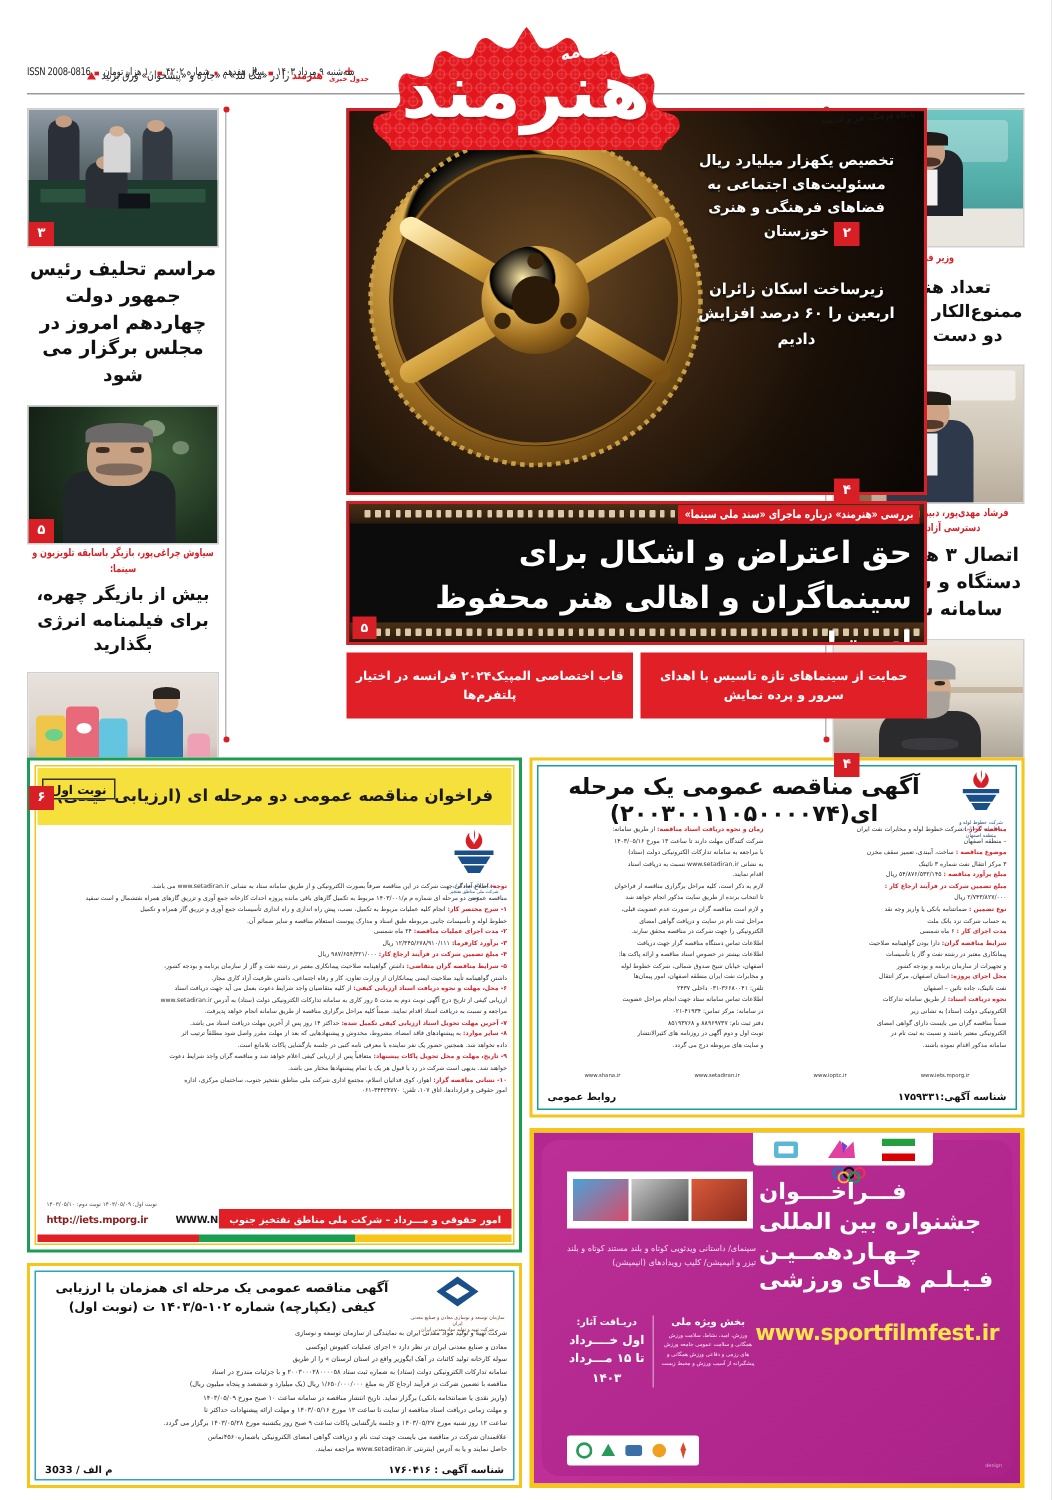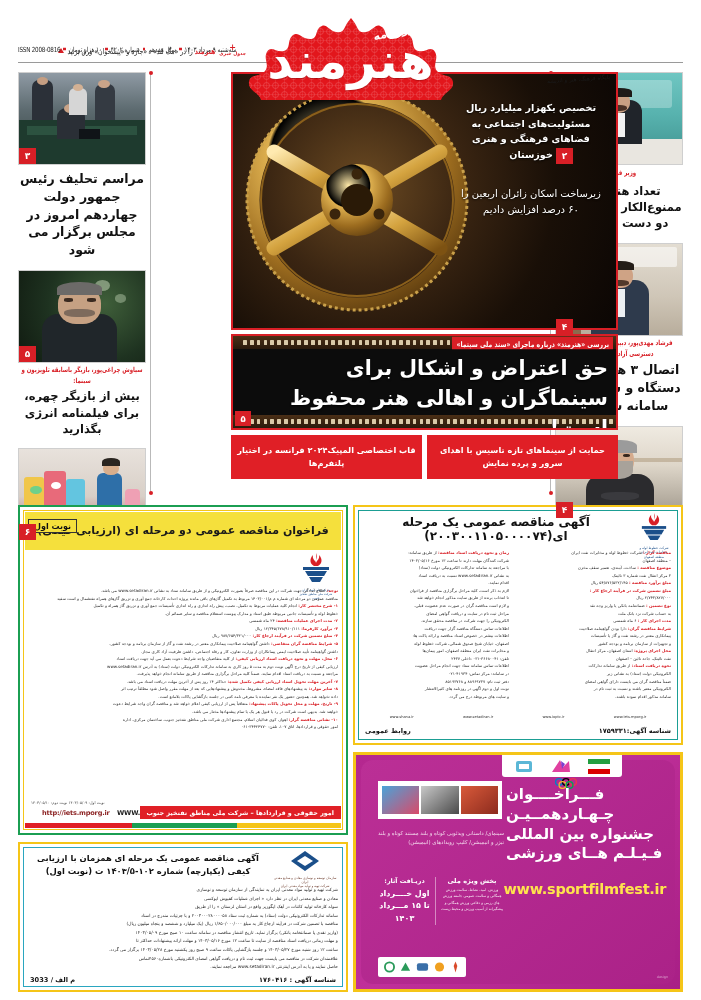--- a/index.html
+++ b/index.html
@@ -131,21 +131,21 @@
   .reel-wrap { position: absolute; left: 6px; top: 14px; width: 236px; height: 236px; }
   .hero-overlay {
     position: absolute; right: 10px; top: 26px; width: 150px;
     text-align: center; color: #fff; z-index: 6;
   }
   .hero-ov-1 {
     font-size: 9.6px; font-weight: 700; line-height: 1.62;
     text-shadow: 0 1px 2px rgba(0,0,0,.85);
   }
   .hero-ov-2 {
-    margin-top: 24px; font-size: 10px; font-weight: 400; line-height: 1.62;
+    margin-top: 24px; font-size: 10px; font-weight: 700; line-height: 1.62;
     text-shadow: 0 1px 2px rgba(0,0,0,.85);
   }
   .hero-brand {
     position: absolute; right: 6px; top: 2px; z-index: 7;
     font-size: 5.6px; color: #1b1b1b; transform: rotate(-4deg);
   }
 
   
   .lead-block {
     position: relative; margin-top: 4px; width: 387px; height: 96px;
@@ -231,29 +231,29 @@
   }
   .nisoc-red-tag {
     position: absolute; right: 0; top: 0; background: #e01f26; color: #fff;
     font-size: 6.4px; font-weight: 700; padding: 2.5px 7px; white-space: nowrap;
   }
   .nisoc-url {
     position: absolute; font-size: 6.6px; font-weight: 700; color: #1a1a1a;
     top: 3px; letter-spacing: -0.2px;
   }
   .nisoc-url.u1 { left: 92px; }
-  .nisoc-url.u2 { left: 17px; color: #8a1f1f; text-align: right; }
+  .nisoc-url.u2 { left: 6px; color: #8a1f1f; text-align: right; }
   .nisoc-meta {
     position: absolute; left: 6px; top: -6px; font-size: 3.8px; color: #444;
     direction: rtl; white-space: nowrap;
   }
 
   .esf-head {
     position: absolute; top: 8px; right: 52px; left: 8px;
-    font-size: 12px; font-weight: 700; color: #111; text-align: center;
+    font-size: 15px; font-weight: 700; color: #111; text-align: center;
     direction: rtl;
   }
   .esf-logo { position: absolute; top: 6px; right: 8px; width: 38px; text-align: center; }
   .esf-logo-cap { font-size: 3.3px; color: #1b4f8a; line-height: 1.3; margin-top: 1px; }
 
   .ad-seal {
     position: absolute; bottom: 8px; font-size: 6.6px; font-weight: 700;
     color: #111; direction: rtl;
   }
   .ad-seal.right { right: 10px; }
@@ -736,21 +736,21 @@
         <span class="ad-line"><span class="hl">۹- تاریخ، مهلت و محل تحویل پاکات پیشنهاد:</span> متعاقباً پس از ارزیابی کیفی اعلام خواهد شد و مناقصه گران واجد شرایط دعوت</span>
         <span class="ad-line">خواهند شد. بدیهی است شرکت در رد یا قبول هر یک یا تمام پیشنهادها مختار می باشد.</span>
         <span class="ad-line"><span class="hl">۱۰- نشانی مناقصه گزار:</span> اهواز، کوی فدائیان اسلام، مجتمع اداری شرکت ملی مناطق نفتخیز جنوب، ساختمان مرکزی، اداره</span>
         <span class="ad-line">امور حقوقی و قراردادها، اتاق ۱۰۷، تلفن: ۳۴۴۲۴۷۷۰-۰۶۱</span>
       </div>
 
       <div class="nisoc-footer">
         <div class="nisoc-meta">نوبت اول: ۱۴۰۳/۰۵/۰۹    نوبت دوم: ۱۴۰۳/۰۵/۱۰</div>
         <div class="nisoc-url u2">http://iets.mporg.ir</div>
         <div class="nisoc-url u1">WWW.NISOC.IR</div>
-        <div class="nisoc-red-tag">امور حقوقی و قراردادها – شرکت ملی مناطق نفتخیز جنوب</div>
+        <div class="nisoc-red-tag">امور حقوقی و مـــرداد – شرکت ملی مناطق نفتخیز جنوب</div>
         <div class="nisoc-strip"></div>
       </div>
     </div>
 
     <div class="ad-card ad-esfahan">
       <div class="ad-inner" style="border-color:#1b9e94"></div>
 
       <div class="esf-logo">
         <svg width="32" height="28" viewBox="0 0 34 30">
           <path d="M17 0 C19 5 16 7 17 10 C18 7 21 6 20 2 C24 6 23 11 19 13 L15 13 C11 11 10 6 14 2 C13 6 16 7 17 10 Z" fill="#d81f26"></path>
@@ -846,22 +846,22 @@
             <circle cx="5" cy="5" r="3.4" stroke="#0081c8"></circle>
             <circle cx="12" cy="5" r="3.4" stroke="#000"></circle>
             <circle cx="19" cy="5" r="3.4" stroke="#ee334e"></circle>
             <circle cx="8.5" cy="8" r="3.4" stroke="#fcb131"></circle>
             <circle cx="15.5" cy="8" r="3.4" stroke="#00a651"></circle>
           </g>
         </svg>
 
         <div class="fest-title">
           <div class="fest-t-l">فـــراخــــوان</div>
+          <div class="fest-t-l">جشنواره بین المللی</div>
           <div class="fest-t-l">چـهـاردهمــیـن</div>
-          <div class="fest-t-l">جشنواره بین المللی</div>
           <div class="fest-t-l">فـیـلـم هــای ورزشی</div>
         </div>
 
         <div class="fest-url">www.sportfilmfest.ir</div>
 
 
         <div class="fest-filmstrip">
           <div class="fest-frame" style="background:linear-gradient(140deg,#d95a3a,#8c2b1e)"></div>
           <div class="fest-frame" style="background:linear-gradient(140deg,#c9c9c9,#4a4a4a)"></div>
           <div class="fest-frame" style="background:linear-gradient(140deg,#4aa3d8,#d94a6a)"></div>

